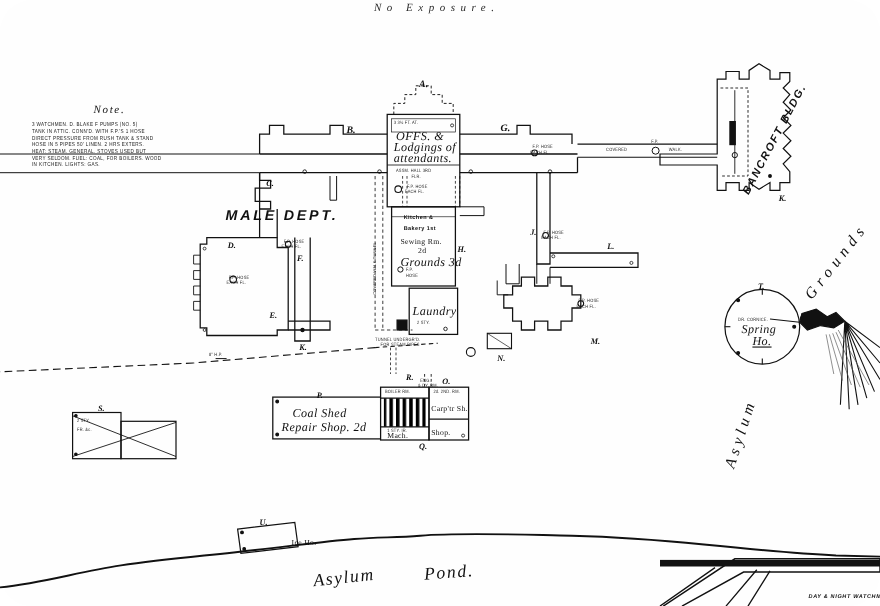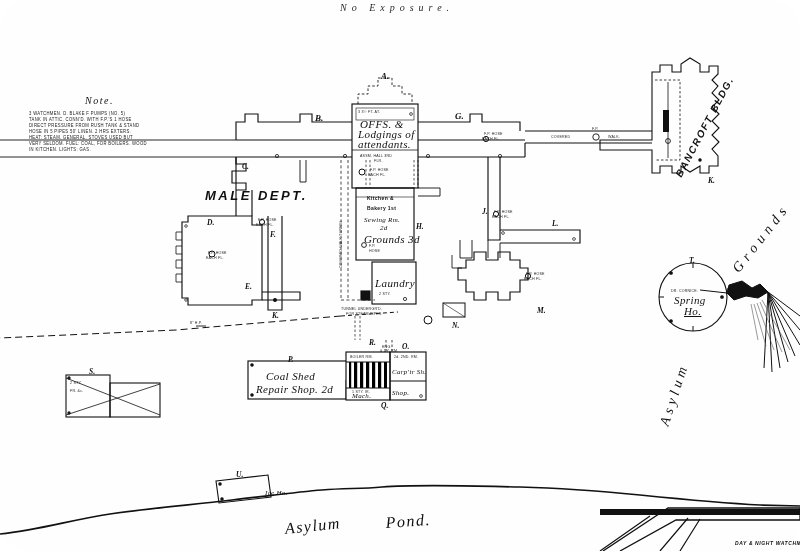--- a/index.html
+++ b/index.html
@@ -36,21 +36,21 @@
   .deptLabel{
     font-family:"Liberation Sans", sans-serif;
     font-weight:bold;font-style:italic;font-size:13px;letter-spacing:2.5px;
   }
   .scriptLbl{
     font-family:"Liberation Serif", serif;
     font-style:italic;font-size:11px;letter-spacing:0.4px;
   }
   .scriptSm{
     font-family:"Liberation Serif", serif;
-    font-style:italic;font-size:7px;letter-spacing:0.3px;
+    font-size:7px;letter-spacing:0.3px;
   }
   .blockLbl{
     font-family:"Liberation Sans", sans-serif;
     font-weight:bold;font-size:5px;letter-spacing:0.4px;
   }
   .tiny{
     font-family:"Liberation Sans", sans-serif;
     font-size:3.6px;letter-spacing:0.2px;color:#1d1d1d;
     transform:scaleY(1.2);transform-origin:left top;
   }

